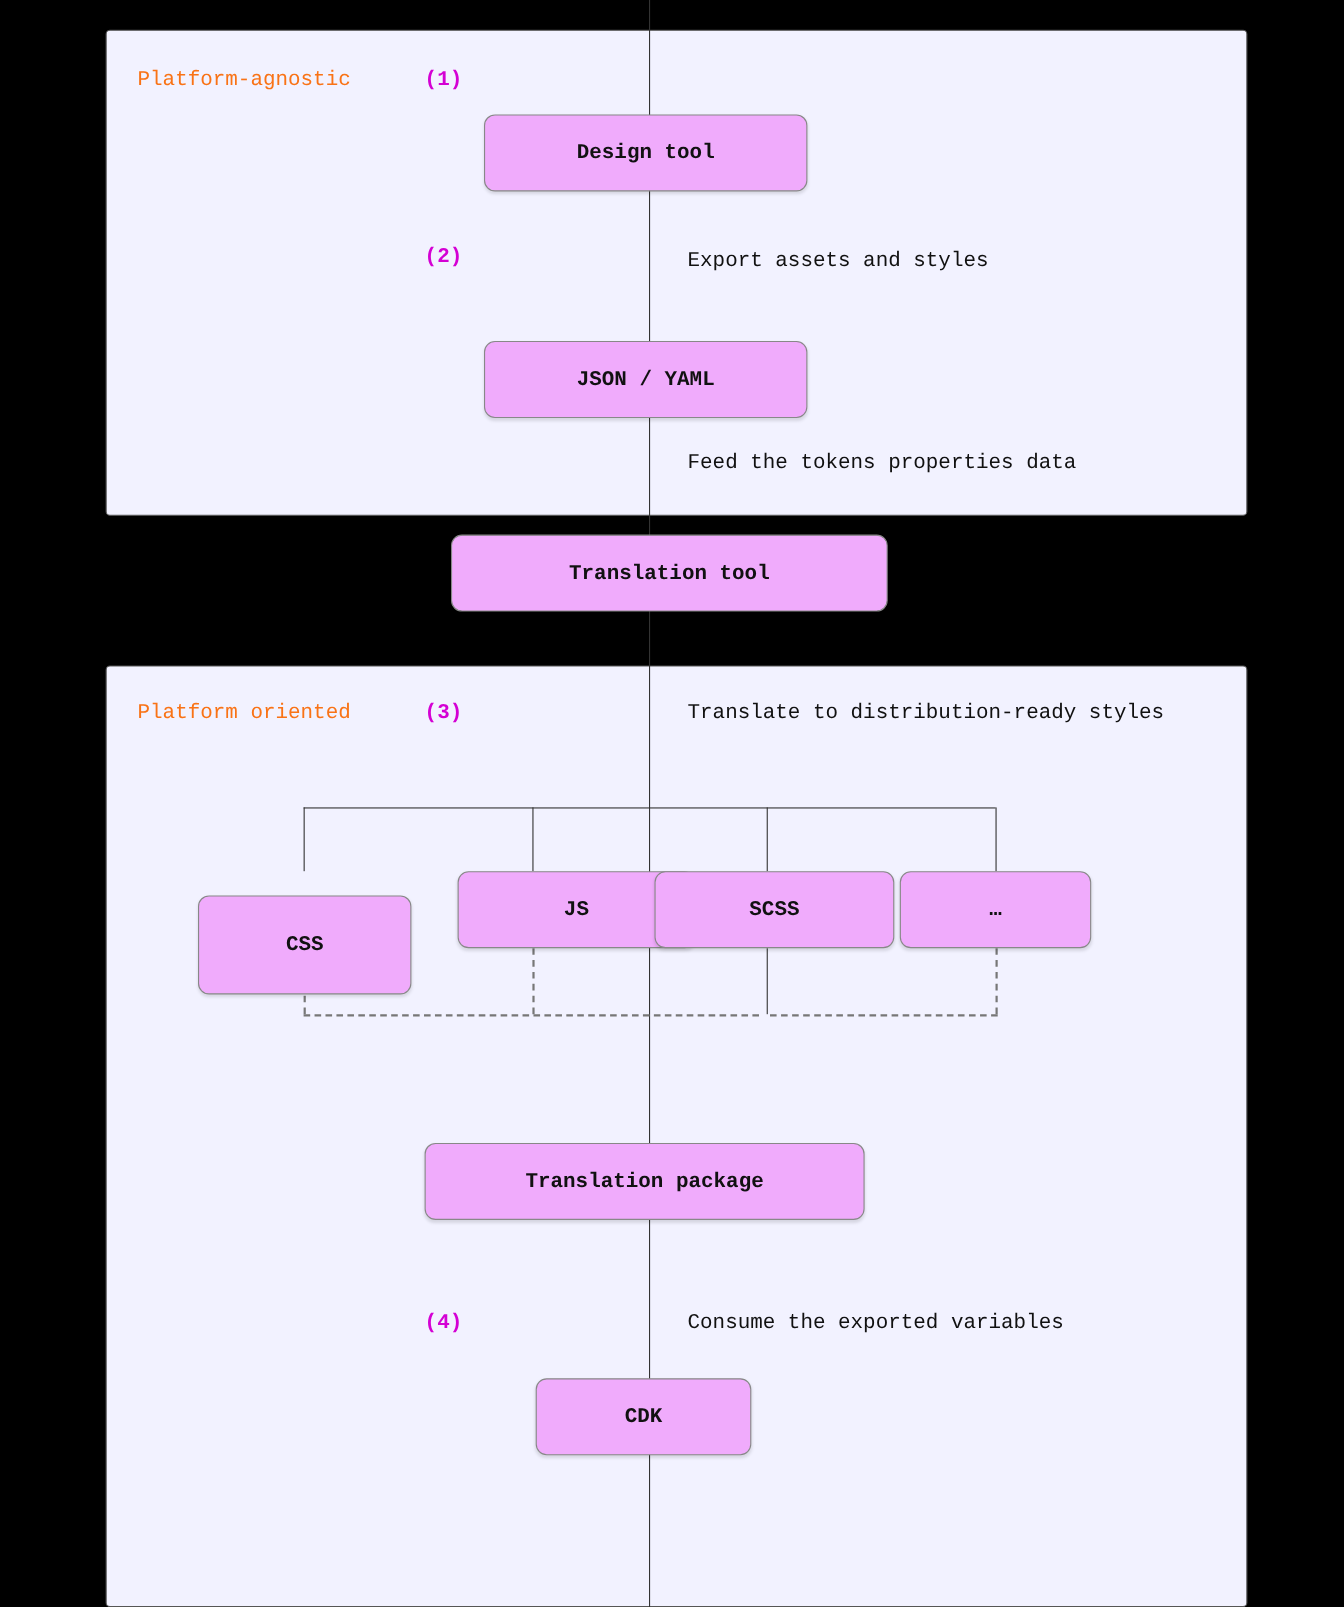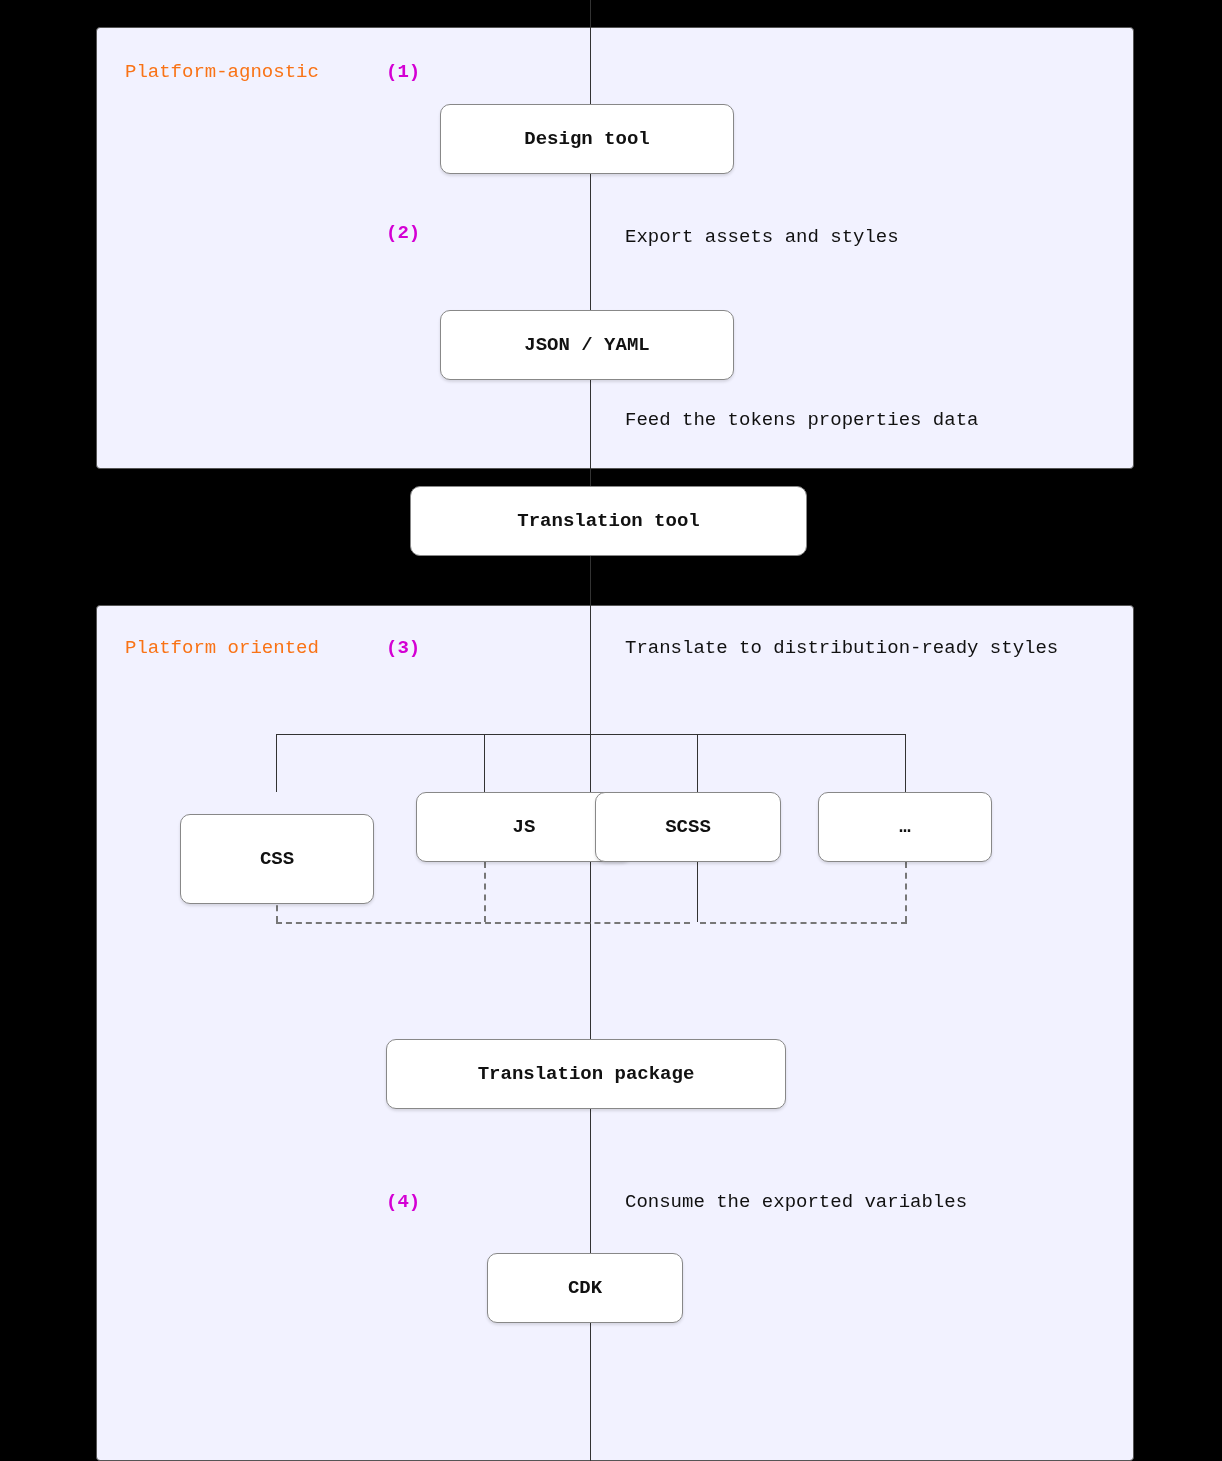--- a/index.html
+++ b/index.html
@@ -13,21 +13,21 @@
     overflow: hidden;
   }
   .panel {
     position: absolute;
     background: #f2f2ff;
     border: 1px solid #555;
     border-radius: 4px;
   }
   .node {
     position: absolute;
-    background: #ffffff;
+    background: #f0abfc;
     border: 1px solid #888;
     border-radius: 10px;
     box-shadow: 0 2px 3px rgba(0,0,0,0.12);
     display: flex;
     align-items: center;
     justify-content: center;
     font-weight: 700;
     color: #111;
     z-index: 5;
     padding: 0 20px;
@@ -108,21 +108,21 @@
 
 <div class="hline" style="left:276px; top:734px; width:629px;"></div>
 
 <div class="vline" style="left:276px; top:734px; height:58px;"></div>
 <div class="vline" style="left:484px; top:734px; height:58px;"></div>
 <div class="vline" style="left:697px; top:734px; height:58px;"></div>
 <div class="vline" style="left:905px; top:734px; height:58px;"></div>
 
 <div class="node" style="left:180px; top:814px; width:194px; height:90px;text-align:center;">CSS</div>
 <div class="node" style="left:416px; top:792px; width:216px; height:70px;">JS</div>
-<div class="node" style="left:595px; top:792px; width:186px; height:70px;">SCSS</div>
+<div class="node" style="left:595px; top:792px; width:218px; height:70px;">SCSS</div>
 <div class="node" style="left:818px; top:792px; width:174px; height:70px;">…</div>
 
 <div class="dashed-v" style="left:276px; top:862px; height:60px;"></div>
 <div class="dashed-v" style="left:484px; top:862px; height:60px;"></div>
 <div class="vline" style="left:697px; top:862px; height:60px;"></div>
 <div class="dashed-v" style="left:905px; top:862px; height:60px;"></div>
 <div class="dashed-h" style="left:276px; top:922px; width:414px;"></div>
 <div class="dashed-h" style="left:700px; top:922px; width:207px;"></div>
 
 <div class="node" style="left:386px; top:1039px; width:400px; height:70px;">Translation package</div>

